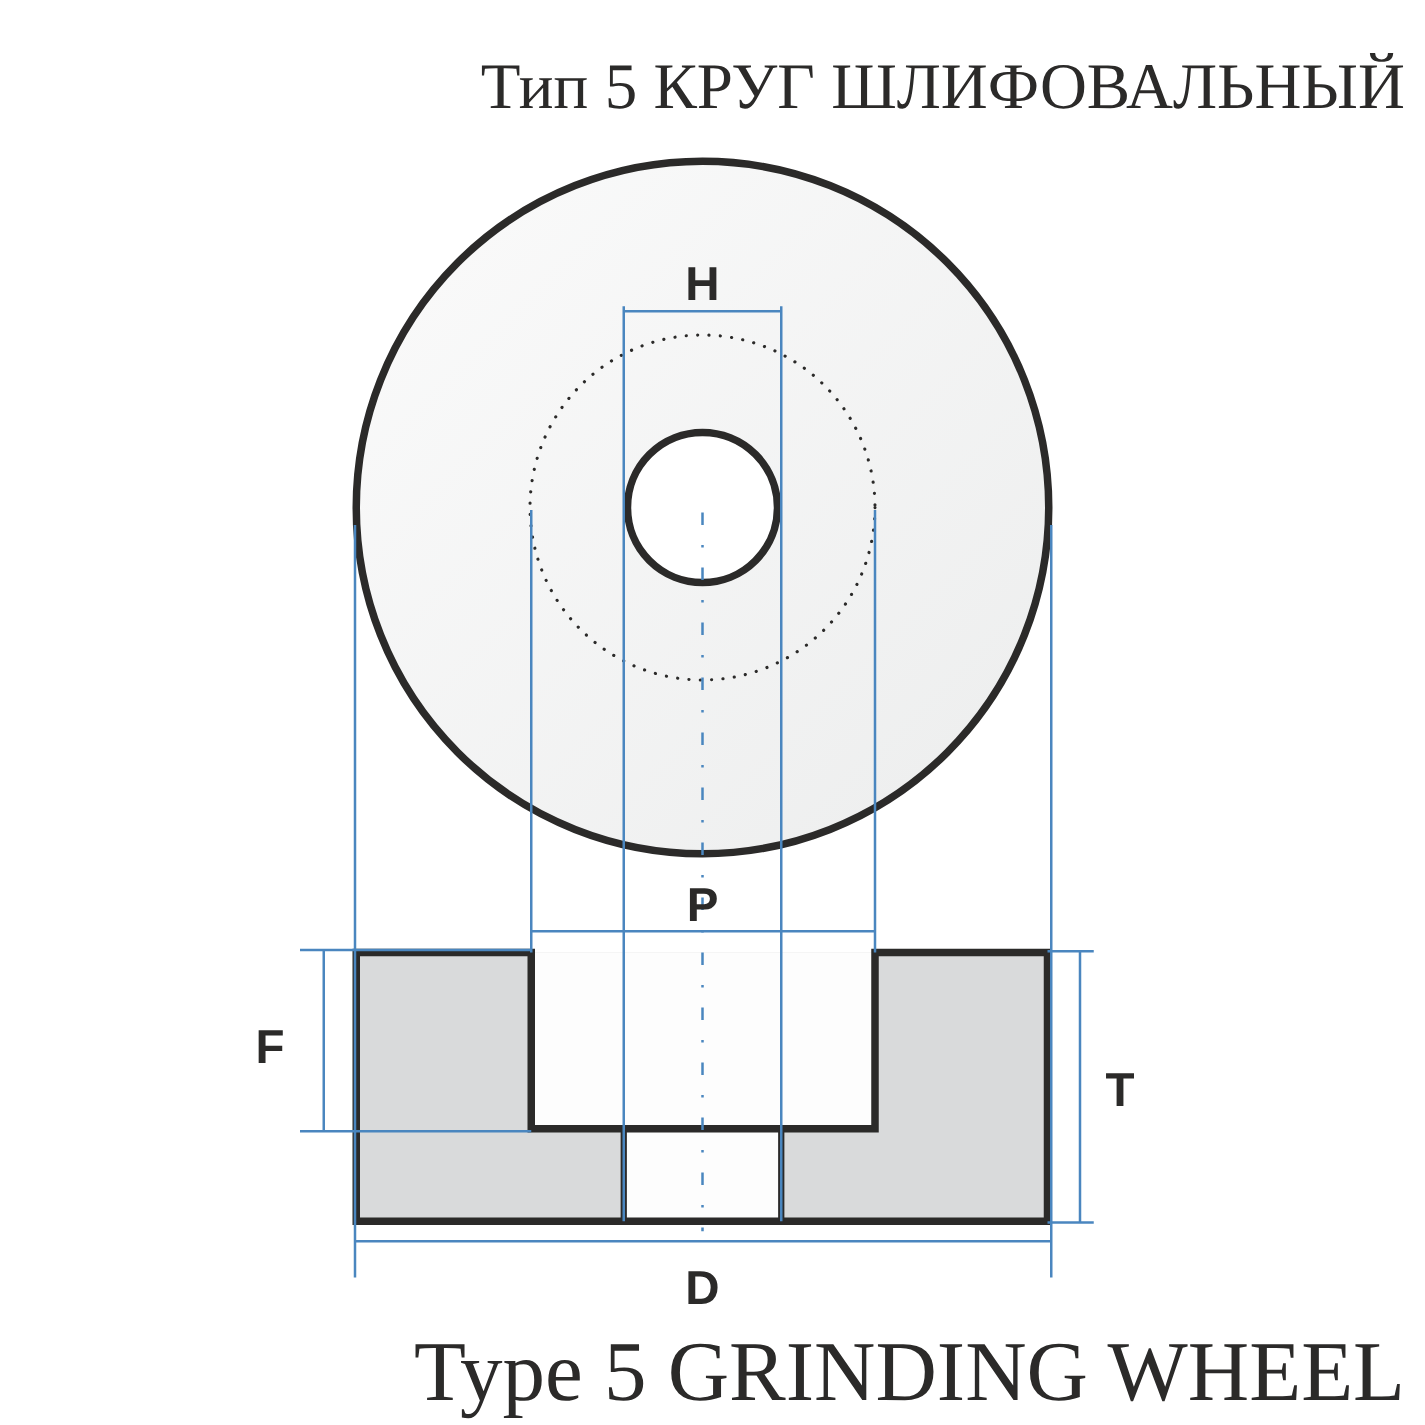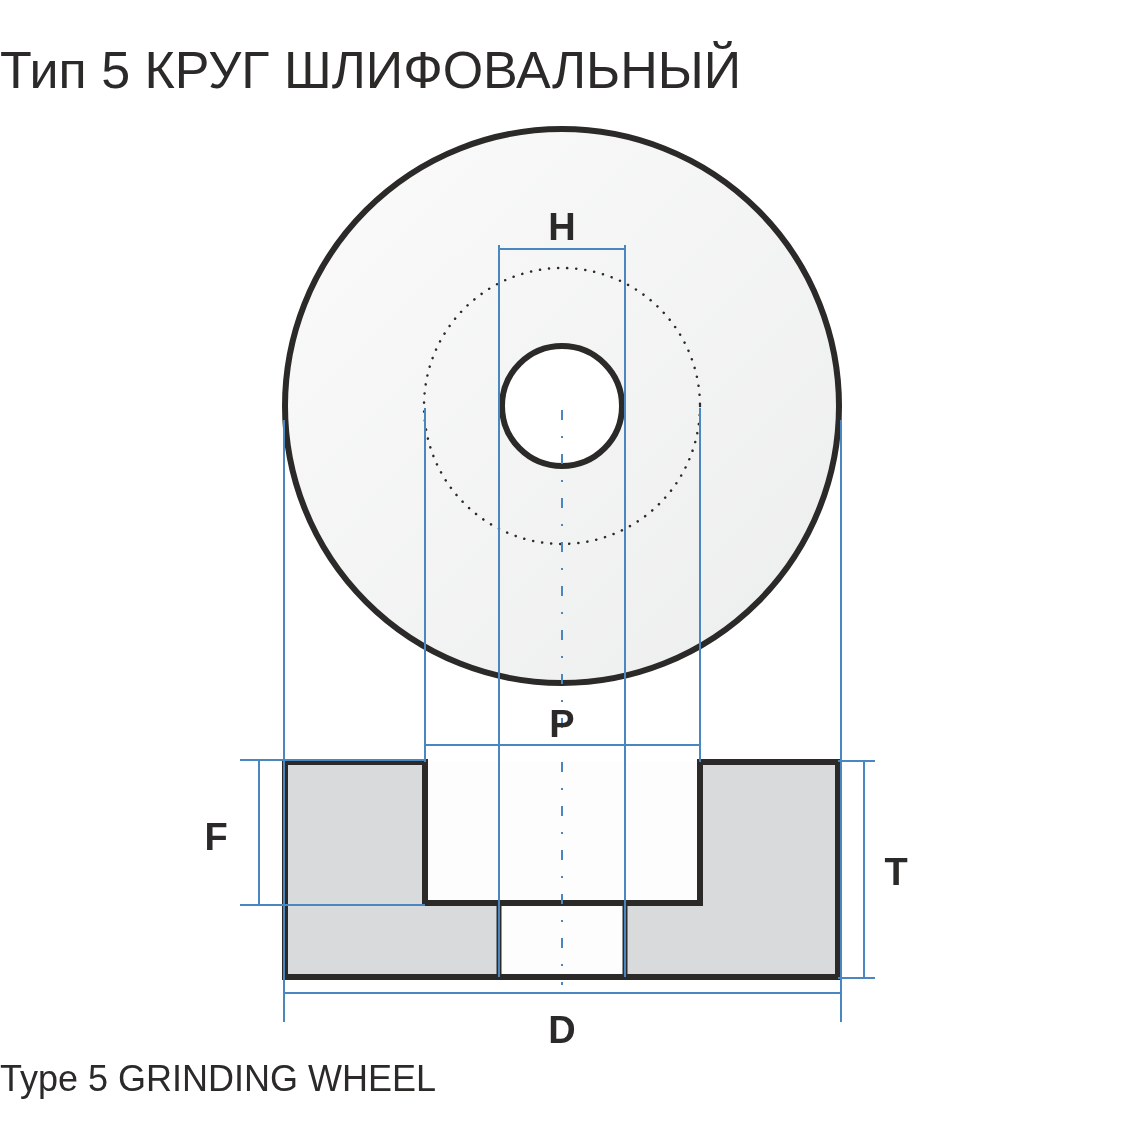--- a/index.html
+++ b/index.html
@@ -1,19 +1,19 @@
 <!DOCTYPE html>
 <html><head>
 <meta charset="utf-8">
 <style>
   html, body { margin:0; padding:0; background:#ffffff; }
   body { width:1140px; height:1140px; position:relative; overflow:hidden; font-family:"Liberation Sans", sans-serif; }
-  .title { position:absolute; left:0; width:1124px; text-align:left; color:#2b2a29; font-family:Liberation Sans, sans-serif; }
+  .title { position:absolute; left:0; width:1124px; text-align:right; color:#2b2a29; font-family:Liberation Serif, serif; }
   #title-ru { top:40px; font-size:52px; letter-spacing:0px; }
-  #title-en { top:1058px; font-size:36px; }
+  #title-en { top:1058px; font-size:68px; }
   svg { position:absolute; left:0; top:0; }
   .lbl { font-family:"Liberation Sans", sans-serif; font-weight:bold; font-size:38px; fill:#2b2a29; }
 </style>
 </head>
 <body>
 
 <div id="title-ru" class="title">Тип 5  КРУГ ШЛИФОВАЛЬНЫЙ</div>
 
 <svg width="1140" height="1140" viewBox="0 0 1140 1140">
   <defs>

